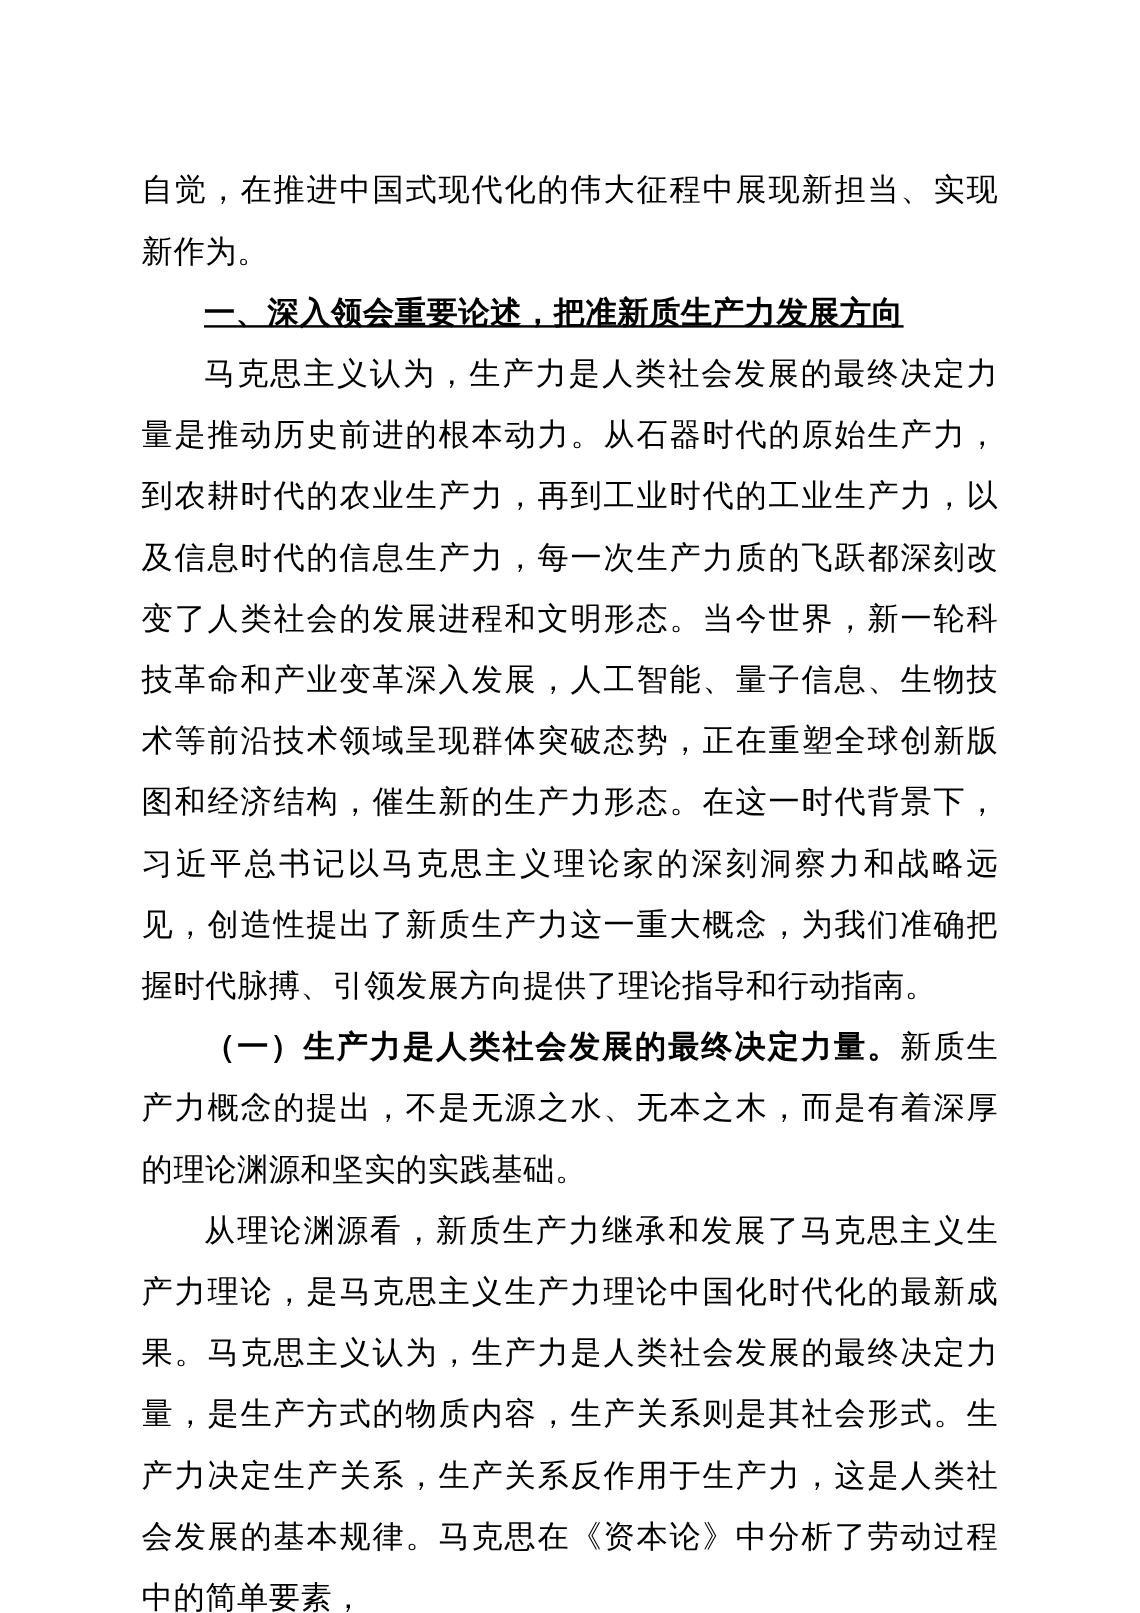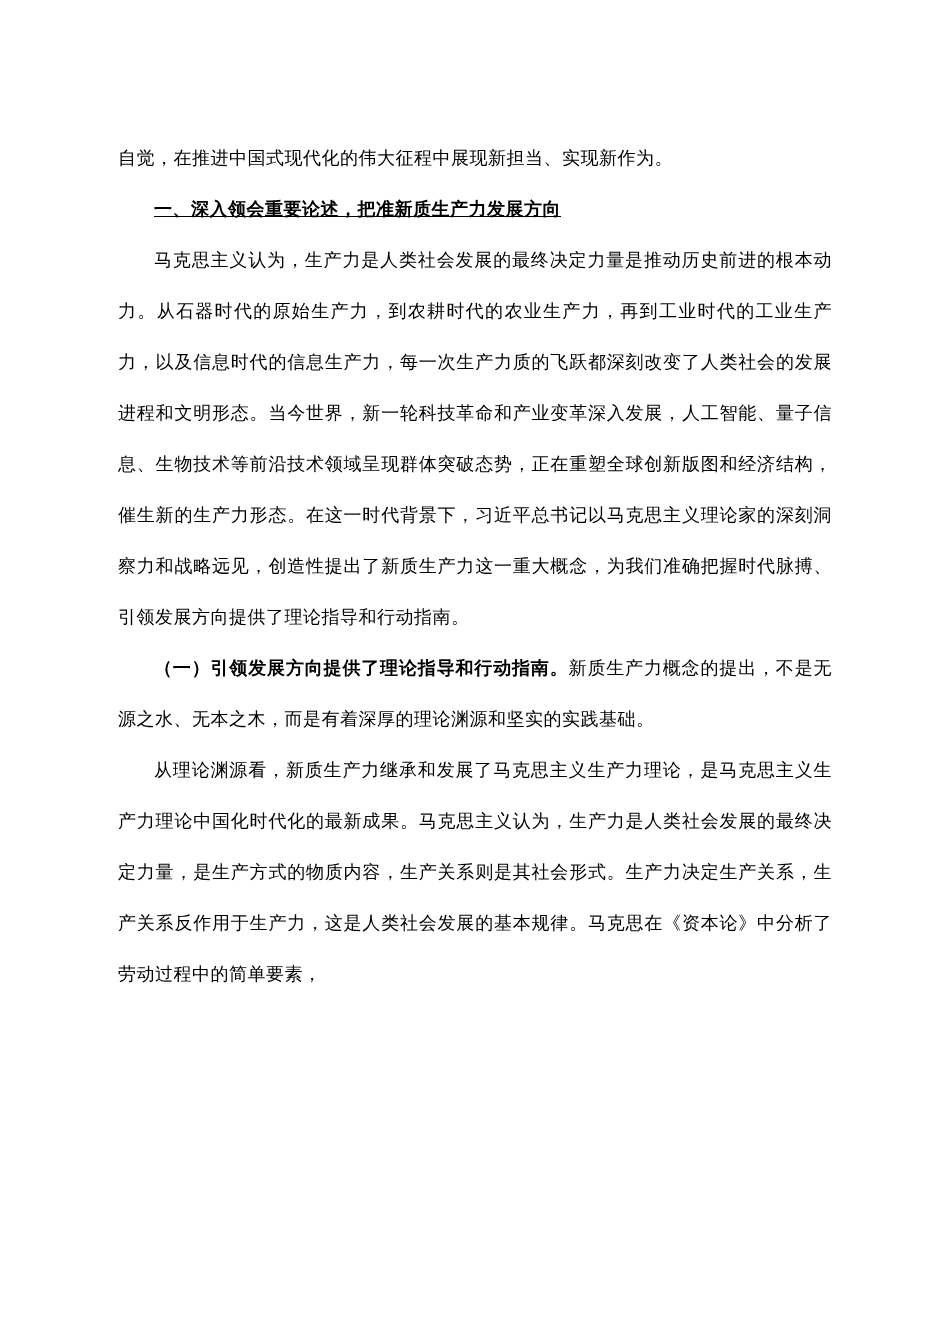--- a/index.html
+++ b/index.html
@@ -16,21 +16,21 @@
   }
   .page {
     box-sizing: border-box;
     width: 950px;
     height: 1344px;
     padding: 133px 118px 0 118px;
     background: #ffffff;
   }
   .para {
     margin: 0;
-    font-size: 18px;
+    font-size: 26px;
     line-height: 51px;
     letter-spacing: 0.5px;
     text-align: justify;
     text-justify: inter-ideograph;
     text-indent: 2em;
     word-break: break-all;
   }
   .para.no-indent {
     text-indent: 0;
   }
@@ -47,17 +47,17 @@
 <body>
 
 <div class="page">
 
   <p class="para no-indent">自觉，在推进中国式现代化的伟大征程中展现新担当、实现新作为。</p>
 
   <p class="para heading">一、深入领会重要论述，把准新质生产力发展方向</p>
 
   <p class="para">马克思主义认为，生产力是人类社会发展的最终决定力量是推动历史前进的根本动力。从石器时代的原始生产力，到农耕时代的农业生产力，再到工业时代的工业生产力，以及信息时代的信息生产力，每一次生产力质的飞跃都深刻改变了人类社会的发展进程和文明形态。当今世界，新一轮科技革命和产业变革深入发展，人工智能、量子信息、生物技术等前沿技术领域呈现群体突破态势，正在重塑全球创新版图和经济结构，催生新的生产力形态。在这一时代背景下，习近平总书记以马克思主义理论家的深刻洞察力和战略远见，创造性提出了新质生产力这一重大概念，为我们准确把握时代脉搏、引领发展方向提供了理论指导和行动指南。</p>
 
-  <p class="para"><span class="lead-bold">（一）引领发展方向提供了理论指导和行动指南。</span><span>新质生产力概念的提出，不是无源之水、无本之木，而是有着深厚的理论渊源和坚实的实践基础。</span></p>
+  <p class="para"><span class="lead-bold">（一）生产力是人类社会发展的最终决定力量。</span><span>新质生产力概念的提出，不是无源之水、无本之木，而是有着深厚的理论渊源和坚实的实践基础。</span></p>
 
   <p class="para">从理论渊源看，新质生产力继承和发展了马克思主义生产力理论，是马克思主义生产力理论中国化时代化的最新成果。马克思主义认为，生产力是人类社会发展的最终决定力量，是生产方式的物质内容，生产关系则是其社会形式。生产力决定生产关系，生产关系反作用于生产力，这是人类社会发展的基本规律。马克思在《资本论》中分析了劳动过程中的简单要素，</p>
 
 </div>
 
 </body></html>

